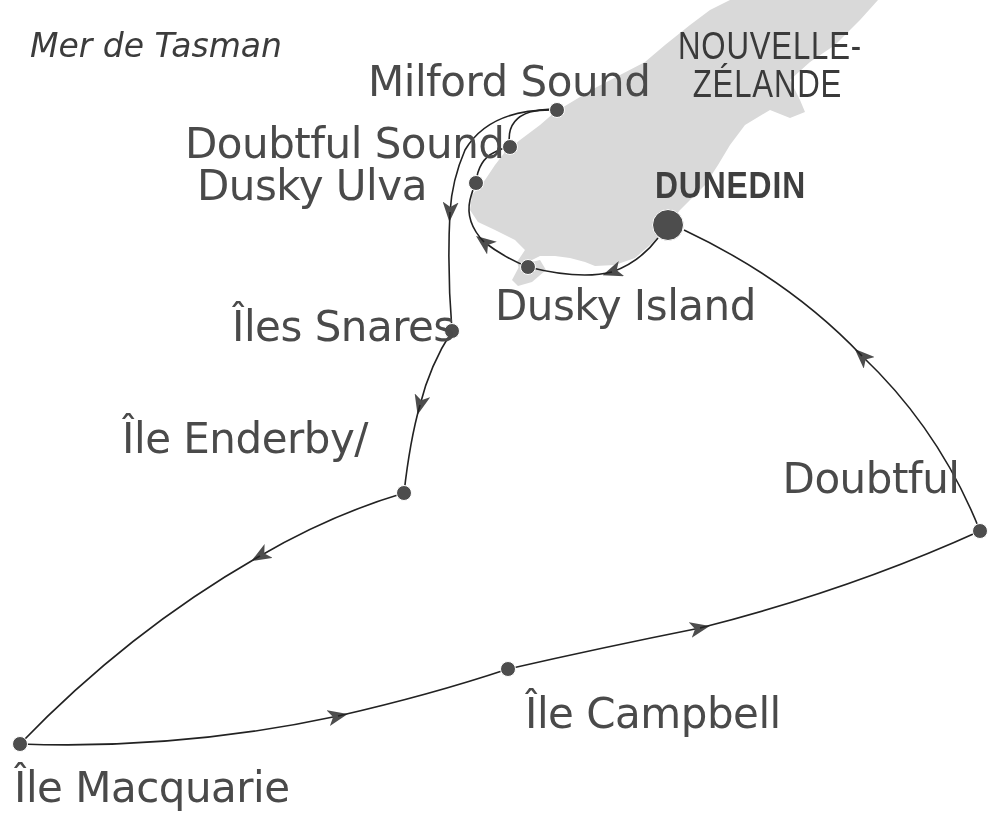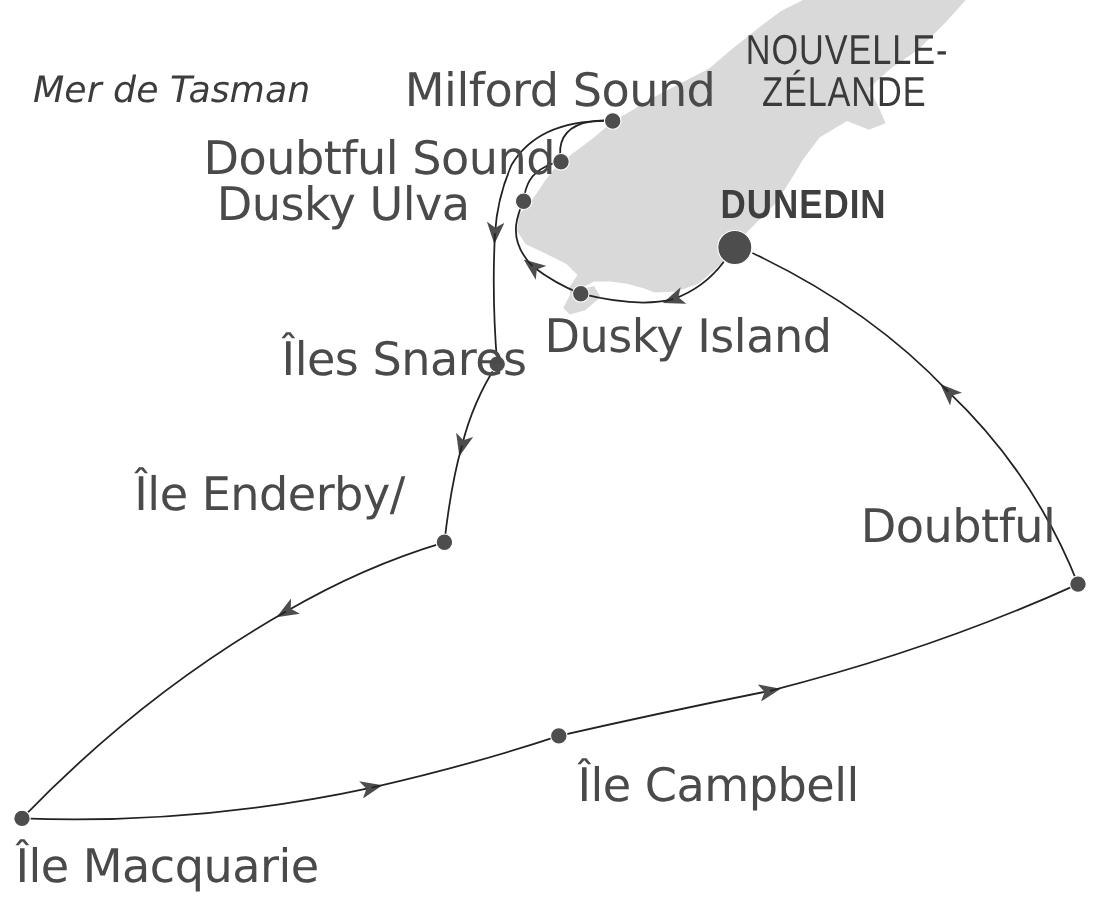--- a/index.html
+++ b/index.html
@@ -64,37 +64,37 @@
     <circle cx="476" cy="183" r="7.5"></circle>
     <circle cx="528" cy="267" r="7.5"></circle>
     <circle cx="452" cy="331" r="7.5"></circle>
     <circle cx="404" cy="493" r="7.5"></circle>
     <circle cx="20" cy="744" r="7.5"></circle>
     <circle cx="508" cy="669" r="7.5"></circle>
     <circle cx="980" cy="531" r="7.5"></circle>
   </g>
 </svg>
 
-<div class="lbl sea" style="left:30px; top:28px;margin-top:36px;">Mer de Tasman</div>
+<div class="lbl sea" style="left:30px; top:28px;">Mer de Tasman</div>
 
 <div class="lbl country" style="left:678px; top:27px;">
   <span class="line">NOUVELLE-</span>
   <span class="line" style="padding-left:18px;">ZÉLANDE</span>
 </div>
 
 <div class="lbl city" style="left:655px; top:165px;">DUNEDIN</div>
 
 <div class="lbl" style="left:368px; top:58px;">Milford Sound</div>
 <div class="lbl" style="left:185px; top:120px;">Doubtful Sound</div>
 <div class="lbl" style="left:197px; top:162px;">Dusky Ulva</div>
 <div class="lbl" style="left:495px; top:282px;">Dusky Island</div>
-<div class="lbl" style="left:232px; top:303px;margin-left:24px;">Îles Snares</div>
+<div class="lbl" style="left:232px; top:303px;">Îles Snares</div>
 
 <div class="lbl right" style="left:120px; top:415px; width:268px;">
-  <span class="line" style="text-align:center; padding-right:18px;margin-top:11px;">Île Enderby/</span>
+  <span class="line" style="text-align:center; padding-right:18px;">Île Enderby/</span>
 </div>
 
 <div class="lbl" style="left:14px; top:764px;">Île Macquarie</div>
 <div class="lbl" style="left:525px; top:690px;">Île Campbell</div>
 
 <div class="lbl" style="left:776px; top:455px; width:190px; text-align:center;">
   <span class="line">Doubtful</span>
 </div>
 
 </body></html>

